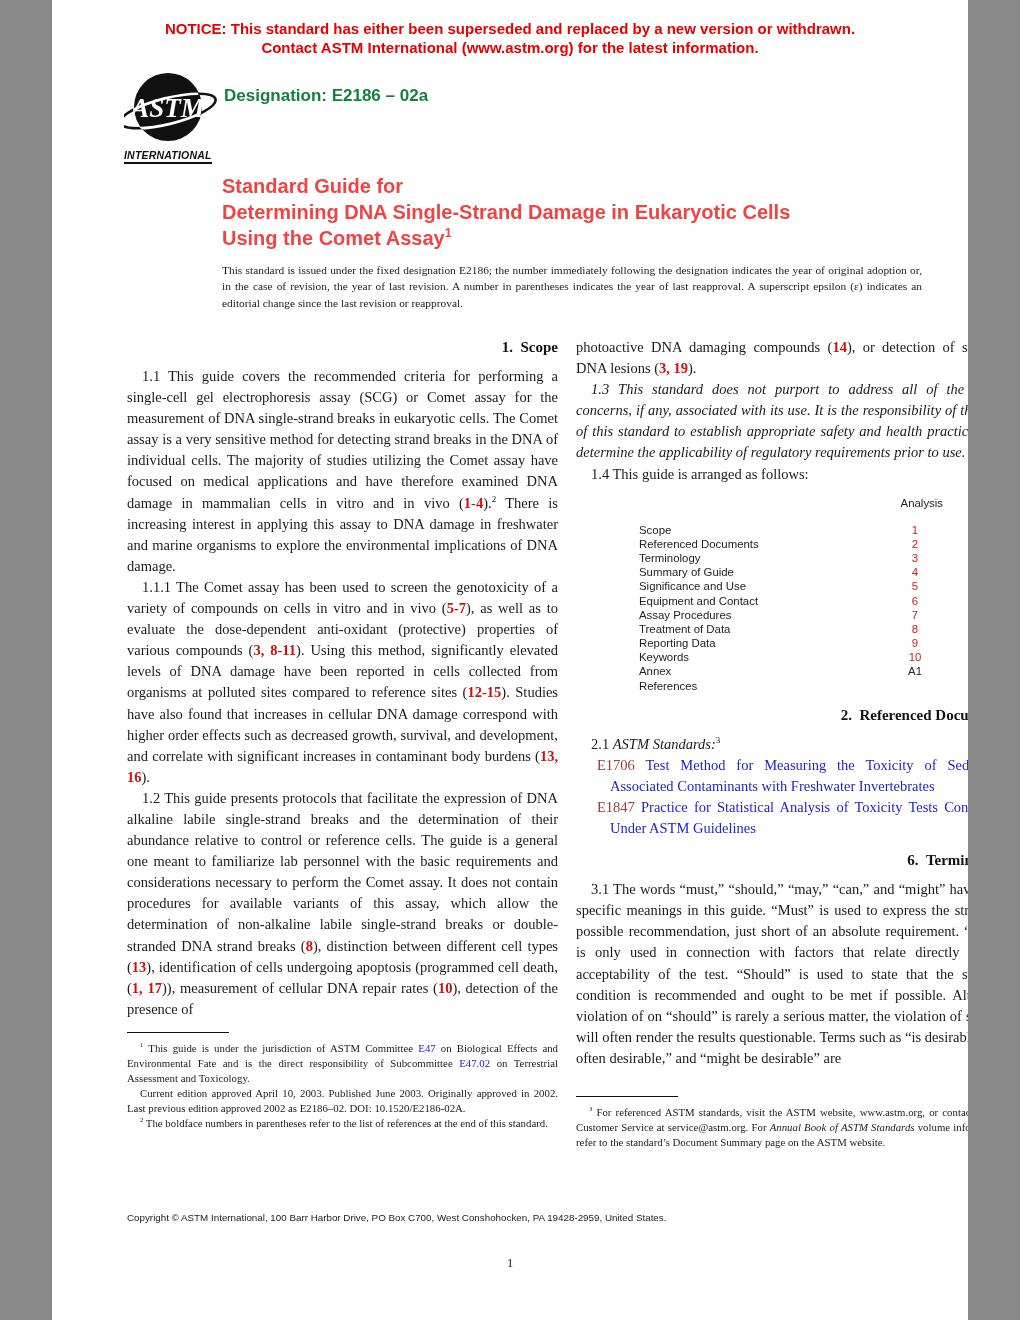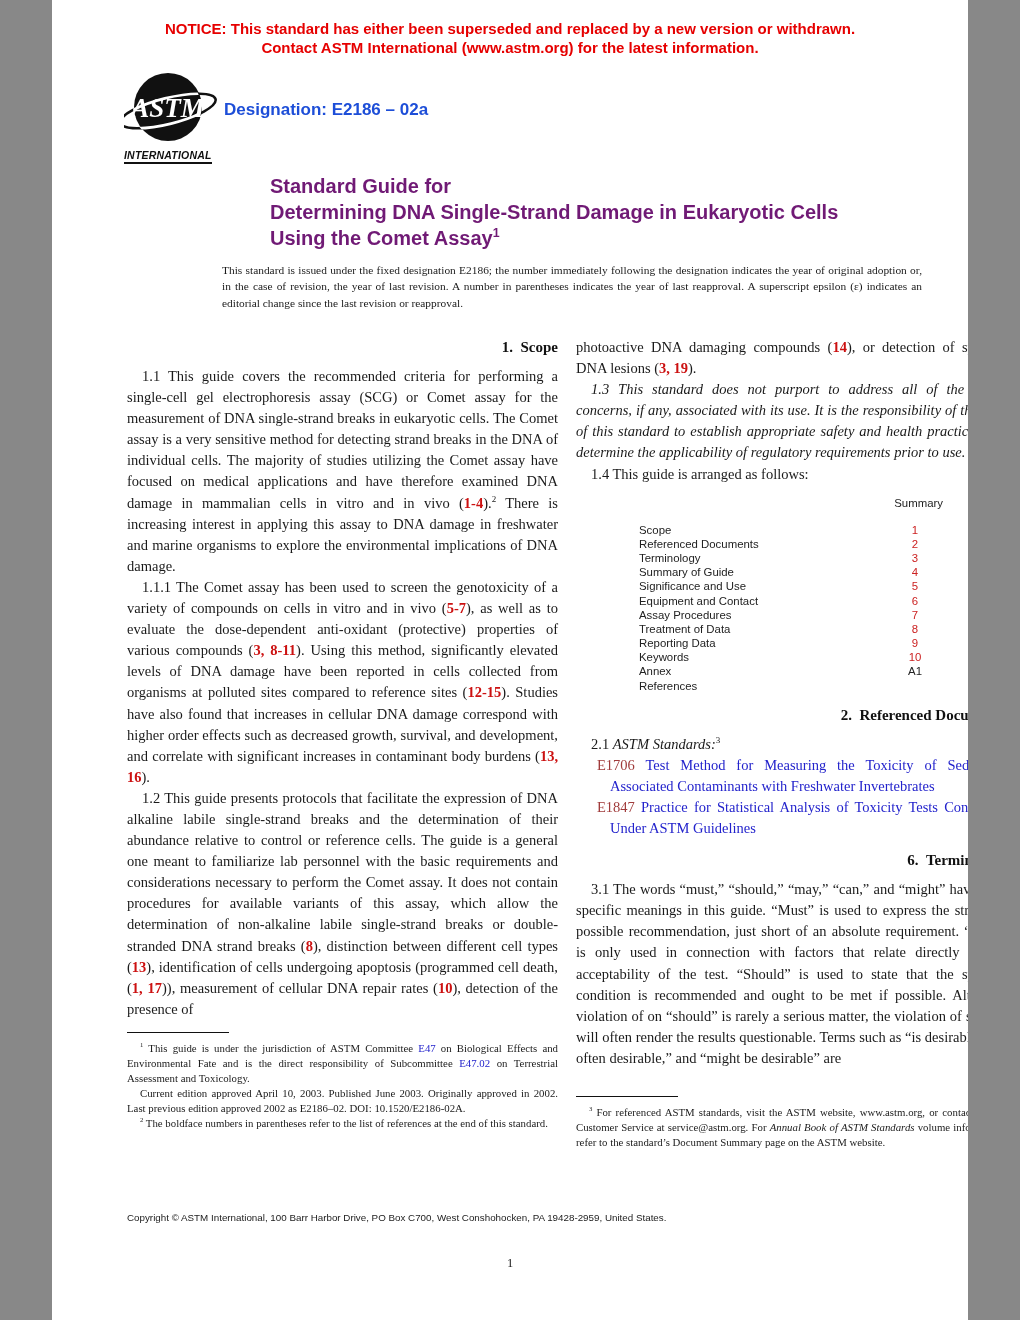--- a/index.html
+++ b/index.html
@@ -14,23 +14,23 @@
     color:#e60000; font:bold 15px/19px "Liberation Sans", sans-serif;
   }
   
   .logo{position:absolute; left:72px; top:70px; width:120px;}
   .logo-sub{
     font:italic bold 10.5px "Liberation Sans", sans-serif; color:#111;
     border-bottom:2.5px solid #111; padding-bottom:1px; width:fit-content;
     letter-spacing:.2px; margin-top:-3px;
   }
   
-  .designation{position:absolute; left:172px; top:100px; font:bold 17px "Liberation Sans", sans-serif; color:#1d4ed8;}
+  .designation{position:absolute; left:172px; top:86px; font:bold 17px "Liberation Sans", sans-serif; color:#15803d;}
   
-  .title{position:absolute; left:170px; top:173px; font:bold 20px/26px "Liberation Sans", sans-serif; color:#701a75;margin-left:48px;}
+  .title{position:absolute; left:170px; top:173px; font:bold 20px/26px "Liberation Sans", sans-serif; color:#ef4444;}
   
   .issuance{
     position:absolute; left:170px; top:262px; width:700px;
     font:11.4px/16.4px "Liberation Serif", serif; text-align:justify;
   }
   
   .col{position:absolute; top:337px; width:431px; font-size:14.5px; line-height:21.1px; text-align:justify;}
   .col-left{left:75px;}
   .col-right{left:524px;}
   .sec-heading{font:bold 15px/21px "Liberation Serif", serif; margin:0 0 8px 0; text-align:right; color:#111;}
@@ -102,21 +102,21 @@
     <p><span>1.1.1 The Comet assay has been used to screen the genotoxicity of a variety of compounds on cells in vitro and in vivo (</span><span class="s-ref">5-7</span><span>), as well as to evaluate the dose-dependent anti-oxidant (protective) properties of various compounds (</span><span class="s-ref">3, 8-11</span><span>). Using this method, significantly elevated levels of DNA damage have been reported in cells collected from organisms at polluted sites compared to reference sites (</span><span class="s-ref">12-15</span><span>). Studies have also found that increases in cellular DNA damage correspond with higher order effects such as decreased growth, survival, and development, and correlate with significant increases in contaminant body burdens (</span><span class="s-ref">13, 16</span><span>).</span></p>
     <p><span>1.2 This guide presents protocols that facilitate the expression of DNA alkaline labile single-strand breaks and the determination of their abundance relative to control or reference cells. The guide is a general one meant to familiarize lab personnel with the basic requirements and considerations necessary to perform the Comet assay. It does not contain procedures for available variants of this assay, which allow the determination of non-alkaline labile single-strand breaks or double-stranded DNA strand breaks (</span><span class="s-ref">8</span><span>), distinction between different cell types (</span><span class="s-ref">13</span><span>), identification of cells undergoing apoptosis (programmed cell death, (</span><span class="s-ref">1, 17</span><span>)), measurement of cellular DNA repair rates (</span><span class="s-ref">10</span><span>), detection of the presence of</span></p>
   </div>
 
   <div class="col col-right">
     <p class="noindent"><span>photoactive DNA damaging compounds (</span><span class="s-ref">14</span><span>), or detection of specific DNA lesions (</span><span class="s-ref">3, 19</span><span>).</span></p>
     <p><span class="s-it">1.3 This standard does not purport to address all of the safety concerns, if any, associated with its use. It is the responsibility of the user of this standard to establish appropriate safety and health practices and determine the applicability of regulatory requirements prior to use.</span></p>
     <p>1.4 This guide is arranged as follows:</p>
 
     <div class="toc">
-      <div class="toc-head">Summary</div>
+      <div class="toc-head">Analysis</div>
       <div class="toc-rows">
         <div class="toc-row">
             <span class="toc-label">Scope</span>
             <span class="toc-num">1</span>
           </div>
         <div class="toc-row">
             <span class="toc-label">Referenced Documents</span>
             <span class="toc-num">2</span>
           </div>
         <div class="toc-row">

